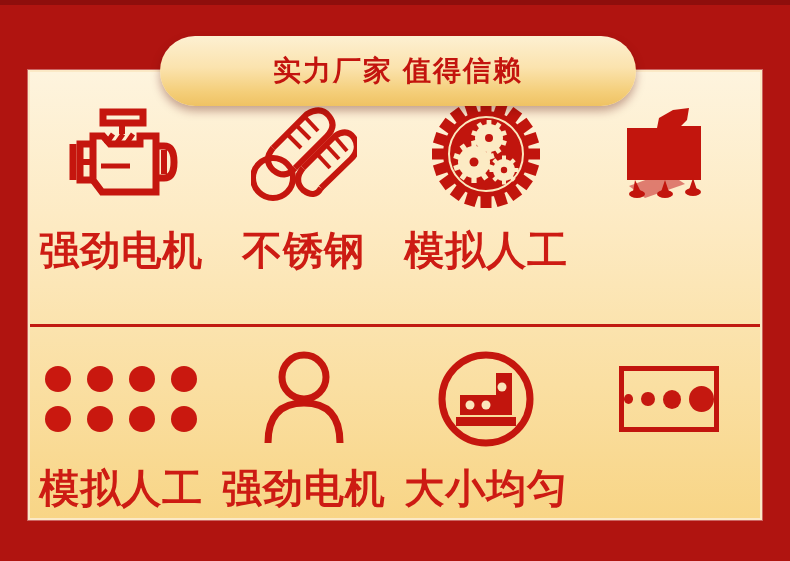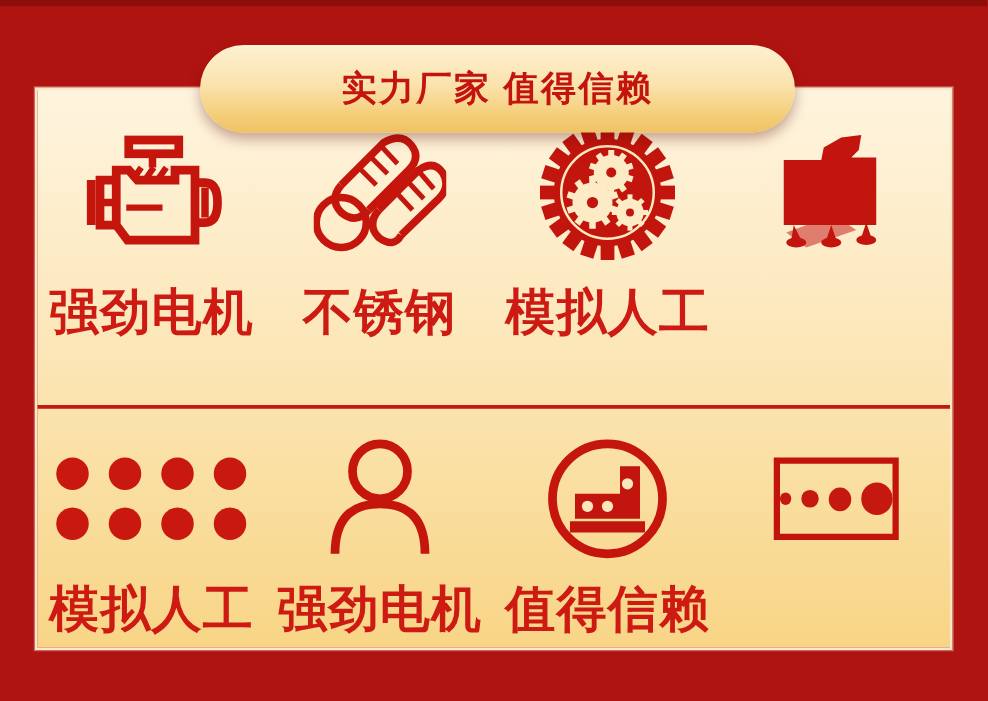--- a/index.html
+++ b/index.html
@@ -270,21 +270,21 @@
         <div class="icon-box">
           <svg width="104" height="104" viewBox="0 0 104 104">
             <circle cx="52" cy="52" r="44" fill="none" stroke="#C5160E" stroke-width="7"></circle>
             <path d="M26 48 L62 48 L62 26 L78 26 L78 68 L26 68 Z" fill="#C2150D"></path>
             <rect x="22" y="70" width="60" height="9" fill="#C2150D"></rect>
             <circle cx="36" cy="58" r="4.5" fill="#FBE6BB"></circle>
             <circle cx="52" cy="58" r="4.5" fill="#FBE6BB"></circle>
             <circle cx="68" cy="40" r="4.5" fill="#FBE6BB"></circle>
           </svg>
         </div>
-        <div class="cap">值得信赖</div>
+        <div class="cap">大小均匀</div>
       </div>
 
       <div class="cell">
         <div class="icon-box">
           <div class="specbox">
             <i class="s1"></i>
             <i class="s2"></i>
             <i class="s3"></i>
             <i class="s4"></i>
           </div>

